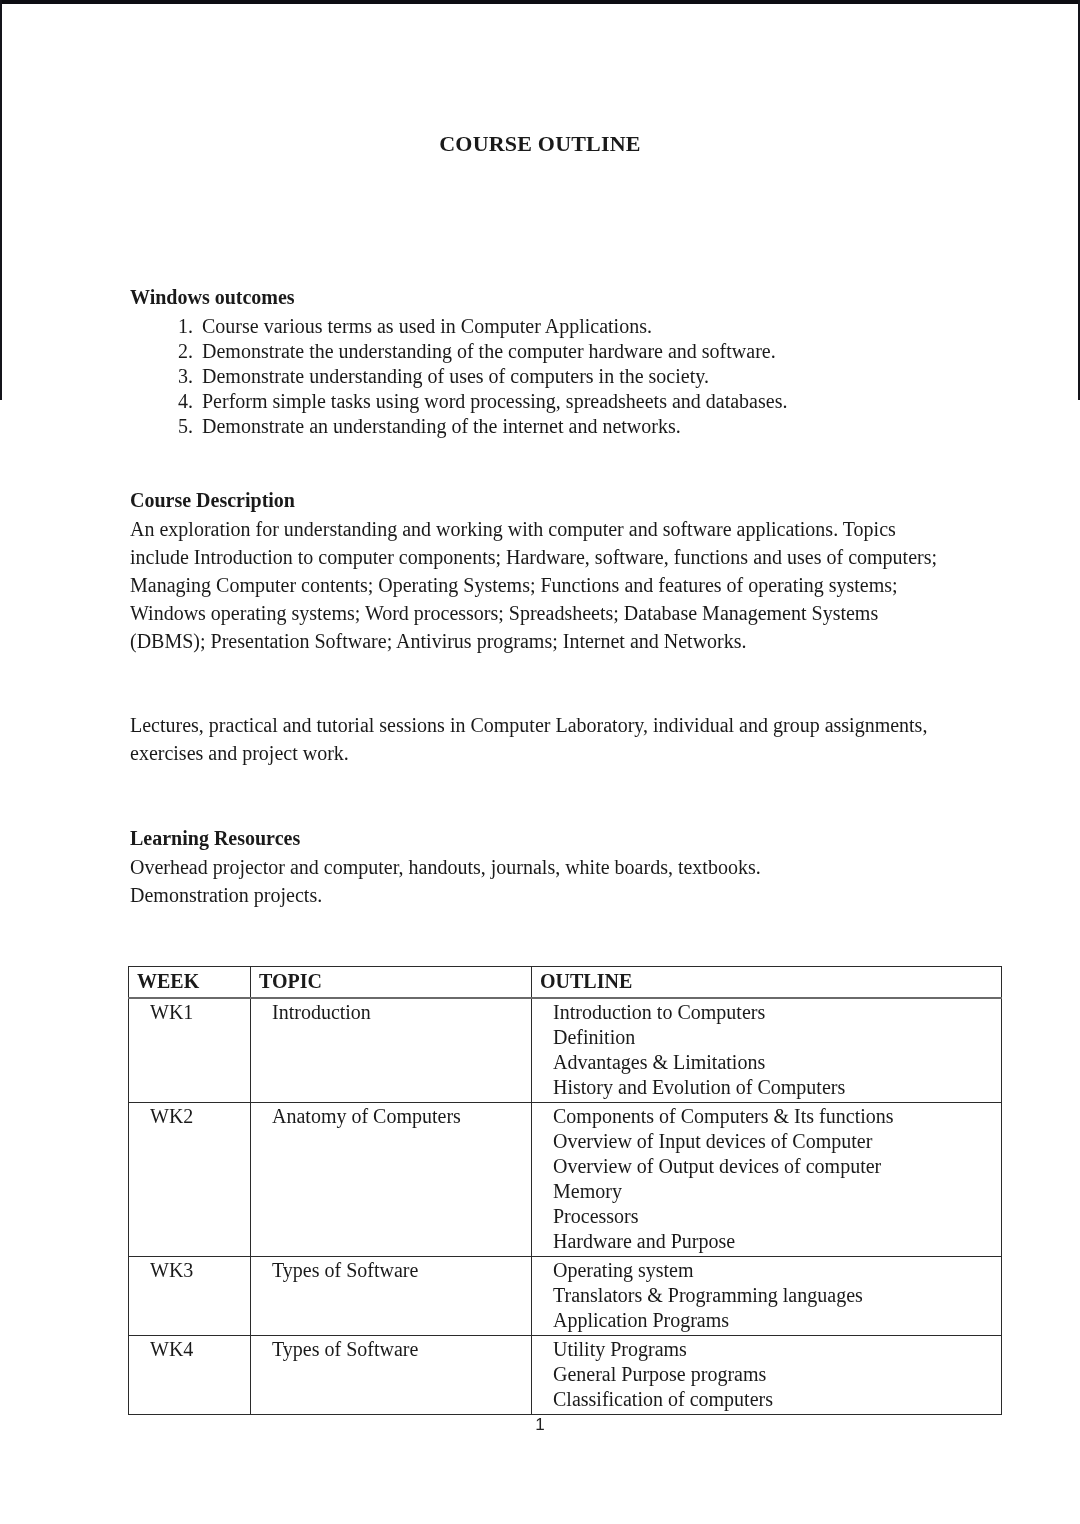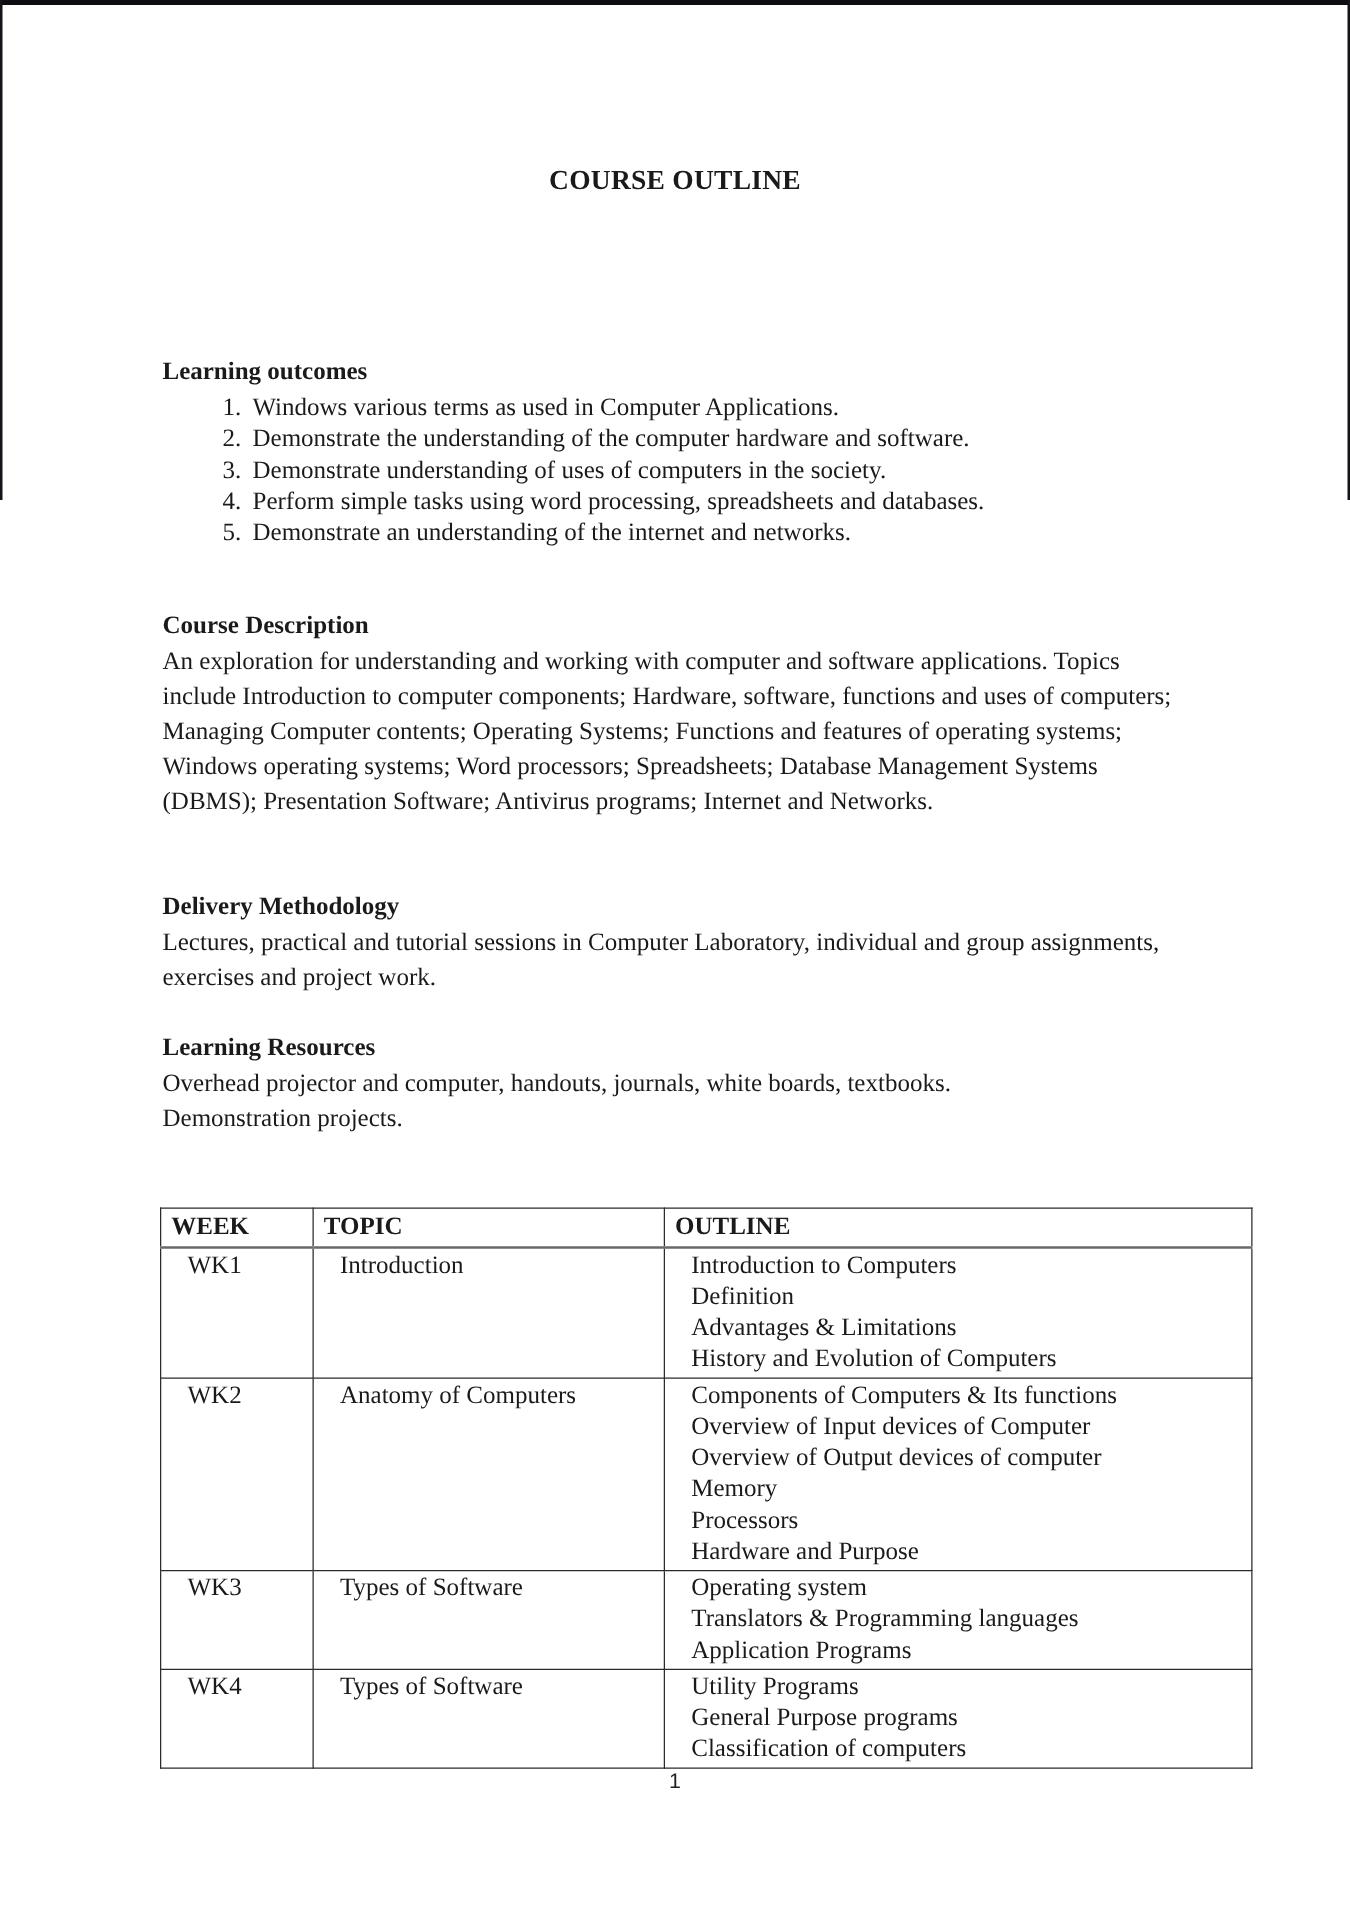--- a/index.html
+++ b/index.html
@@ -107,37 +107,36 @@
   <div class="edge-top"></div>
   <div class="edge-left"></div>
   <div class="edge-right"></div>
 
   <div class="sec" id="sec-title">
     <h1>COURSE OUTLINE</h1>
   </div>
 
 
   <div class="sec" id="sec-outcomes">
-    <h2>Learning outcomes</h2>
+    <h2>Windows outcomes</h2>
     <ol>
-        <li>Windows various terms as used in Computer Applications.</li>
+        <li>Course various terms as used in Computer Applications.</li>
         <li>Demonstrate the understanding of the computer hardware and software.</li>
         <li>Demonstrate understanding of uses of computers in the society.</li>
         <li>Perform simple tasks using word processing, spreadsheets and databases.</li>
         <li>Demonstrate an understanding of the internet and networks.</li>
       </ol>
   </div>
 
   <div class="sec" id="sec-desc">
     <h2>Course Description</h2>
     <p>An exploration for understanding and working with computer and software applications. Topics include Introduction to computer components; Hardware, software, functions and uses of computers; Managing Computer contents; Operating Systems; Functions and features of operating systems; Windows operating systems; Word processors; Spreadsheets; Database Management Systems (DBMS); Presentation Software; Antivirus programs; Internet and Networks.</p>
   </div>
 
   <div class="sec" id="sec-delivery">
-    <h2>Delivery Methodology</h2>
     <p>Lectures, practical and tutorial sessions in Computer Laboratory, individual and group assignments, exercises and project work.</p>
   </div>
 
   <div class="sec" id="sec-resources">
     <h2>Learning Resources</h2>
     <p class="pre-line">Overhead projector and computer, handouts, journals, white boards, textbooks.
 Demonstration projects.</p>
   </div>
 
   <div class="sec" id="sec-table">

